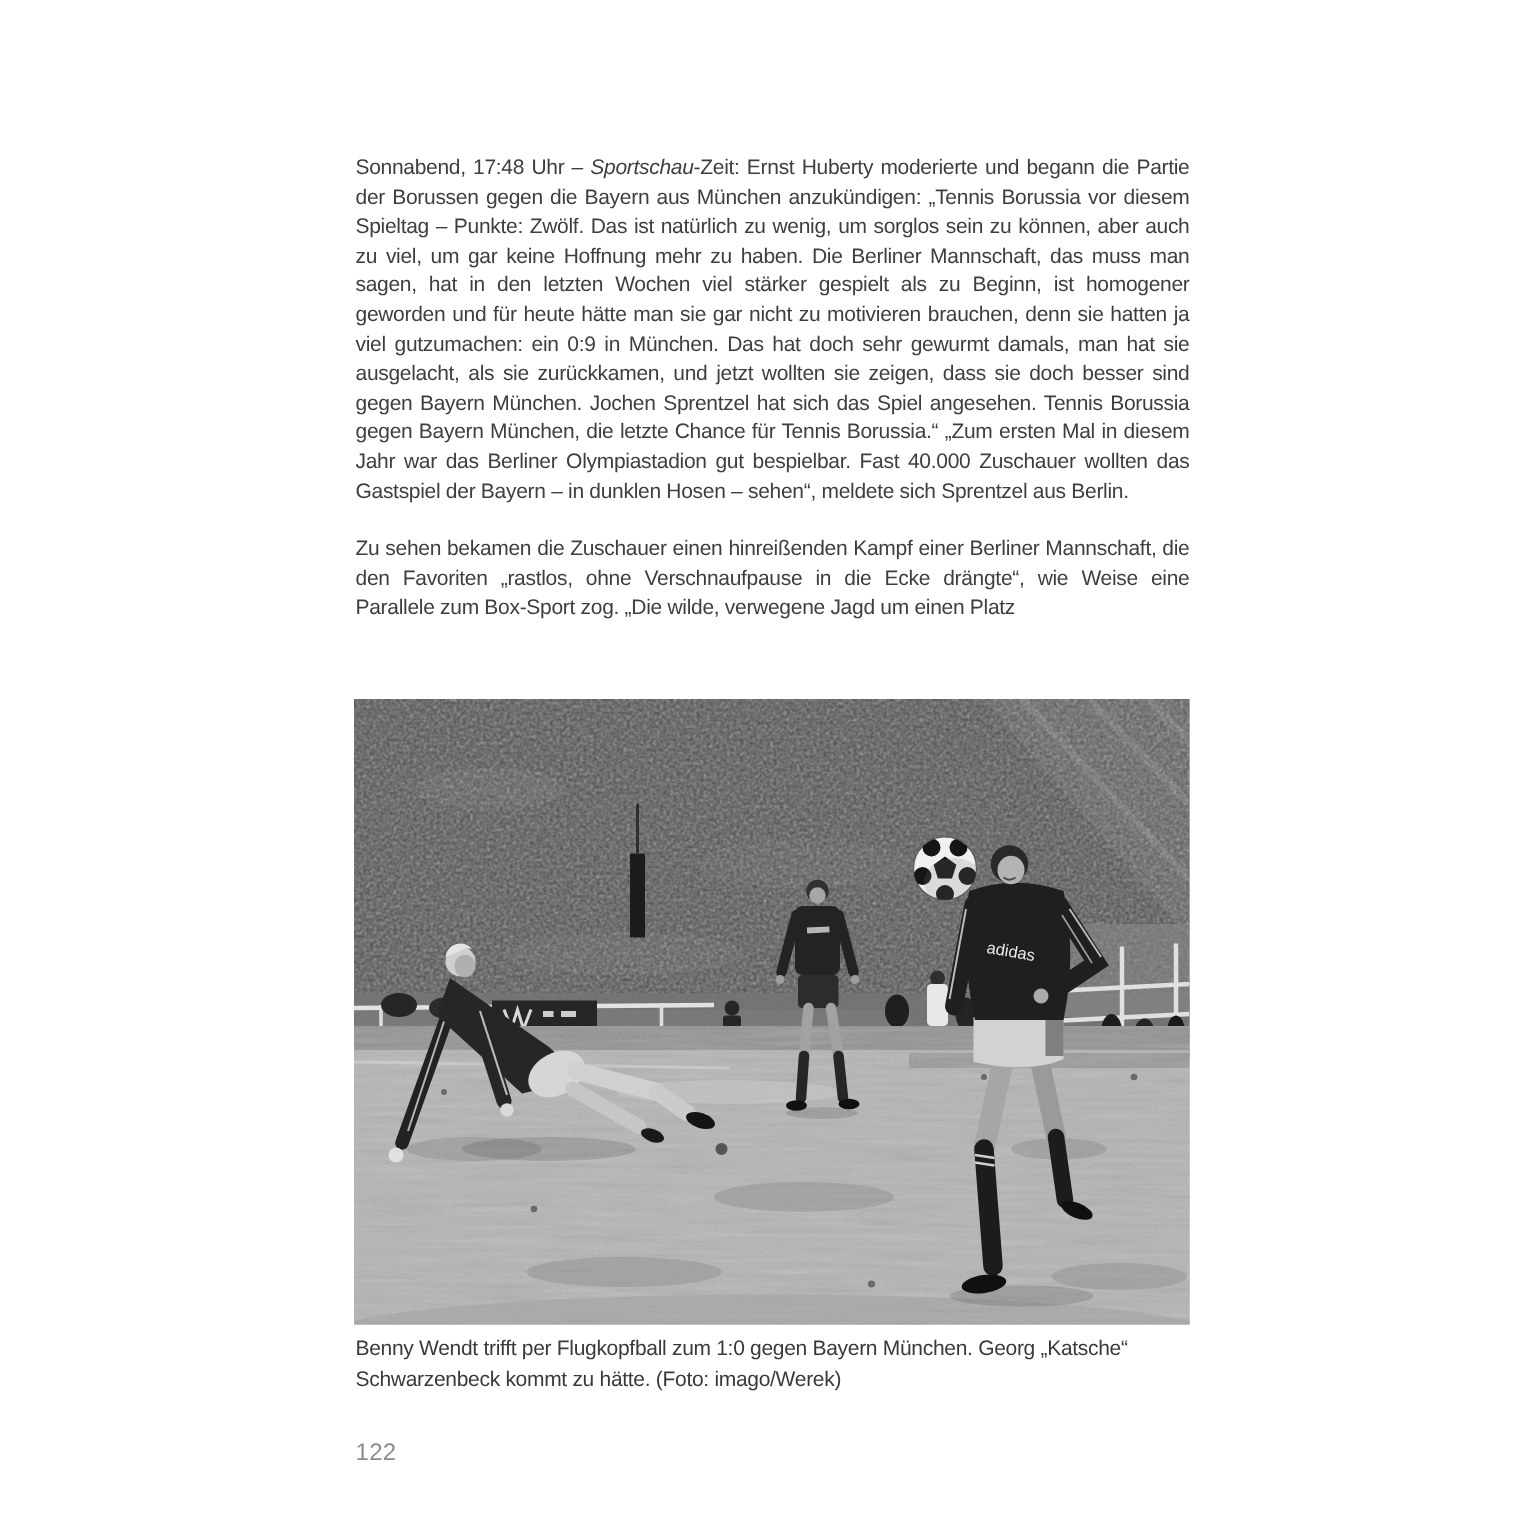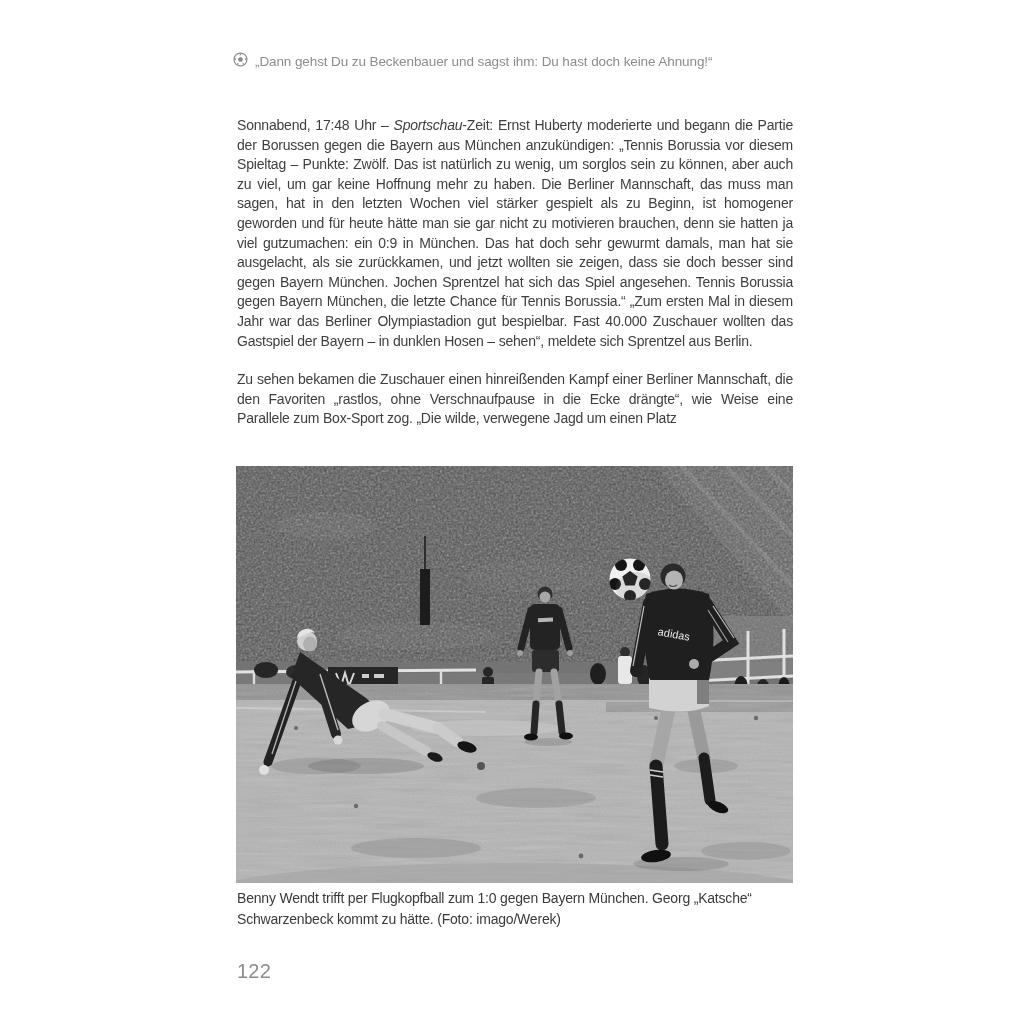--- a/index.html
+++ b/index.html
@@ -7,61 +7,45 @@
     position:relative;width:1024px;height:1024px;background:#ffffff;
     font-family:"Liberation Sans",sans-serif;color:#3c3c3c;overflow:hidden;
   }
   .running-head{
     position:absolute;left:233px;top:52px;width:600px;
     display:flex;align-items:center;gap:7px;
     color:#8c8c8c;font-size:13.5px;letter-spacing:-0.1px;white-space:nowrap;
   }
   .running-head .ball{flex:0 0 auto;display:inline-block;}
   .bodycol{
-    position:absolute;left:237px;top:116px;width:556px;
+    position:absolute;left:237px;top:102px;width:556px;
     font-size:14px;line-height:19.6px;letter-spacing:-0.2px;
     text-align:justify;color:#3e3e3e;
   }
   .bodycol p{margin:0 0 19px 0;}
   .ital{font-style:italic;}
   figure.photo{
     position:absolute;left:236px;top:466px;width:557px;height:417px;margin:0;padding:0;
     background:#9a9a9a;
   }
   figure.photo svg{display:block;}
   .caption{
     position:absolute;left:237px;top:888px;width:556px;
     font-size:14px;line-height:20.5px;letter-spacing:-0.2px;color:#3a3a3a;
   }
   .pagenum{
     position:absolute;left:237px;top:960px;
-    font-size:20px;color:#8c8c8c;letter-spacing:0.2px;
+    font-size:16px;color:#8c8c8c;letter-spacing:0.2px;
   }
 </style>
 </head>
 <body>
 
 <div class="page">
 
-  <div class="running-head">
-    <span class="ball">
-      <svg width="15" height="15" viewBox="0 0 20 20">
-        <circle cx="10" cy="10" r="8.6" fill="#ffffff" stroke="#8c8c8c" stroke-width="1.6"></circle>
-        <polygon points="10,6.4 13.4,8.9 12.1,12.9 7.9,12.9 6.6,8.9" fill="#8c8c8c"></polygon>
-        <g fill="#8c8c8c">
-          <path d="M10 1.6 l1.4 2.6 -2.8 0 z"></path>
-          <path d="M1.8 8.2 l2.9 0.6 -1.6 2.4 z"></path>
-          <path d="M18.2 8.2 l-1.3 3 -1.6 -2.4 z"></path>
-          <path d="M5.2 17 l0.6 -2.8 2.2 1.8 z"></path>
-          <path d="M14.8 17 l-2.8 -1 2.2 -1.8 z"></path>
-        </g>
-      </svg>
-    </span>
-    <span>„Dann gehst Du zu Beckenbauer und sagst ihm: Du hast doch keine Ahnung!“</span>
-  </div>
 
   <div class="bodycol">
     <p><span>Sonnabend, 17:48 Uhr – </span><span class="ital">Sportschau</span><span>-Zeit: Ernst Huberty moderierte und begann die Partie der Borussen gegen die Bayern aus München anzukündigen: „Tennis Borussia vor diesem Spieltag – Punkte: Zwölf. Das ist natürlich zu wenig, um sorglos sein zu können, aber auch zu viel, um gar keine Hoffnung mehr zu haben. Die Berliner Mannschaft, das muss man sagen, hat in den letzten Wochen viel stärker gespielt als zu Beginn, ist homogener geworden und für heute hätte man sie gar nicht zu motivieren brauchen, denn sie hatten ja viel gutzumachen: ein 0:9 in München. Das hat doch sehr gewurmt damals, man hat sie ausgelacht, als sie zurückkamen, und jetzt wollten sie zeigen, dass sie doch besser sind gegen Bayern München. Jochen Sprentzel hat sich das Spiel angesehen. Tennis Borussia gegen Bayern München, die letzte Chance für Tennis Borussia.“ „Zum ersten Mal in diesem Jahr war das Berliner Olympiastadion gut bespielbar. Fast 40.000 Zuschauer wollten das Gastspiel der Bayern – in dunklen Hosen – sehen“, meldete sich Sprentzel aus Berlin.</span></p>
     <p>Zu sehen bekamen die Zuschauer einen hinreißenden Kampf einer Berliner Mannschaft, die den Favoriten „rastlos, ohne Verschnaufpause in die Ecke drängte“, wie Weise eine Parallele zum Box-Sport zog. „Die wilde, verwegene Jagd um einen Platz</p>
   </div>
 
   <figure class="photo">
     <svg width="557" height="417" viewBox="0 0 557 417">
       <defs>
         <filter id="grainCrowd" x="0%" y="0%" width="100%" height="100%">

